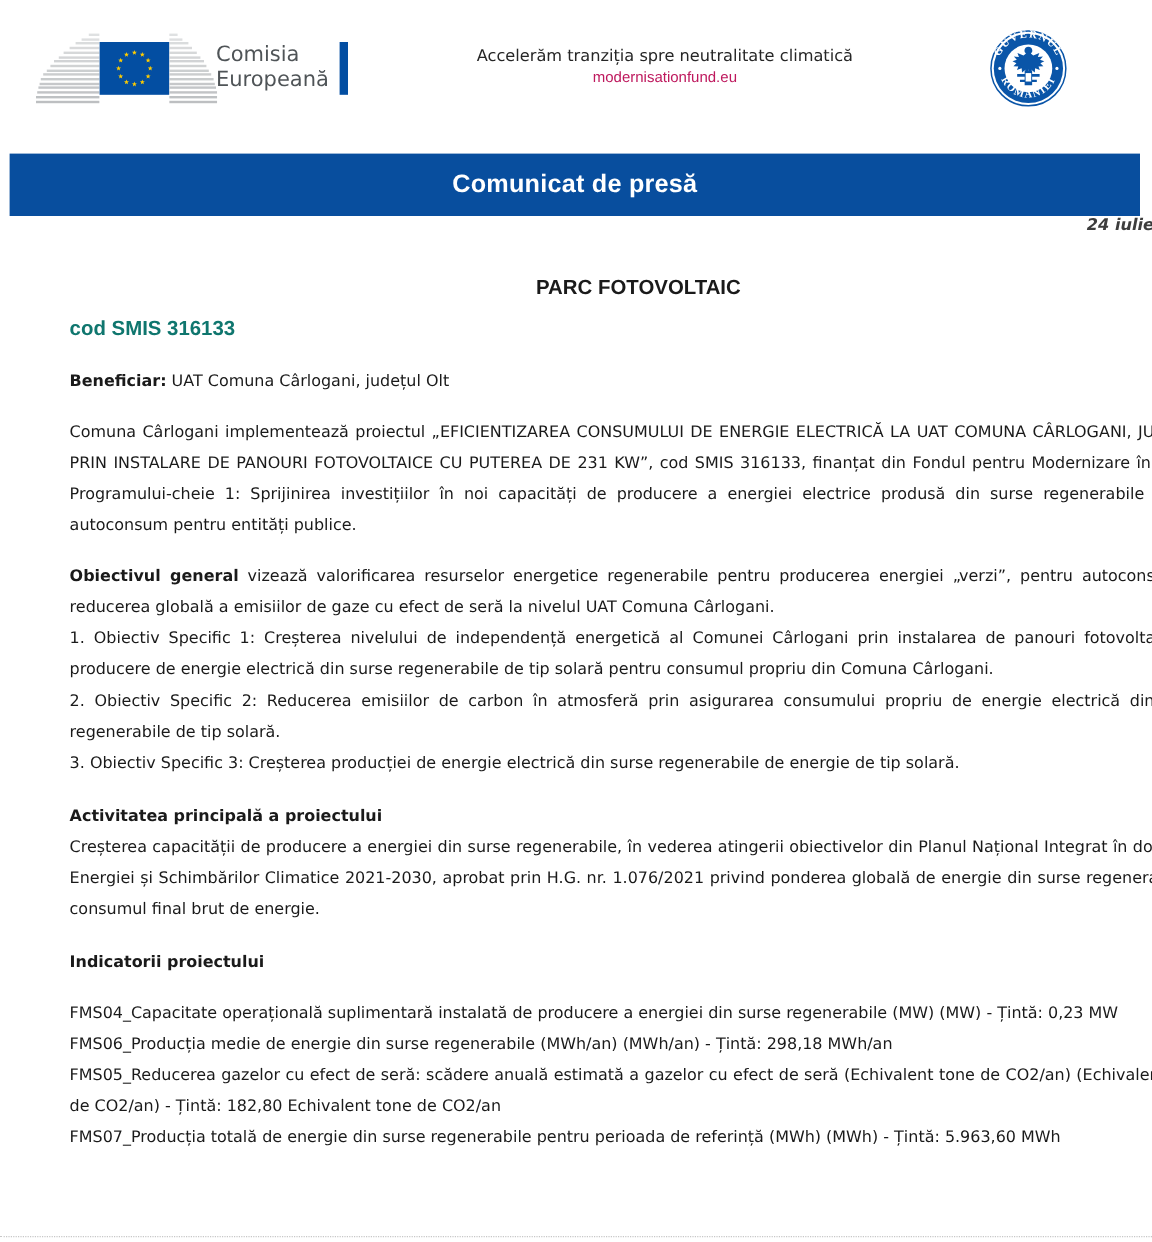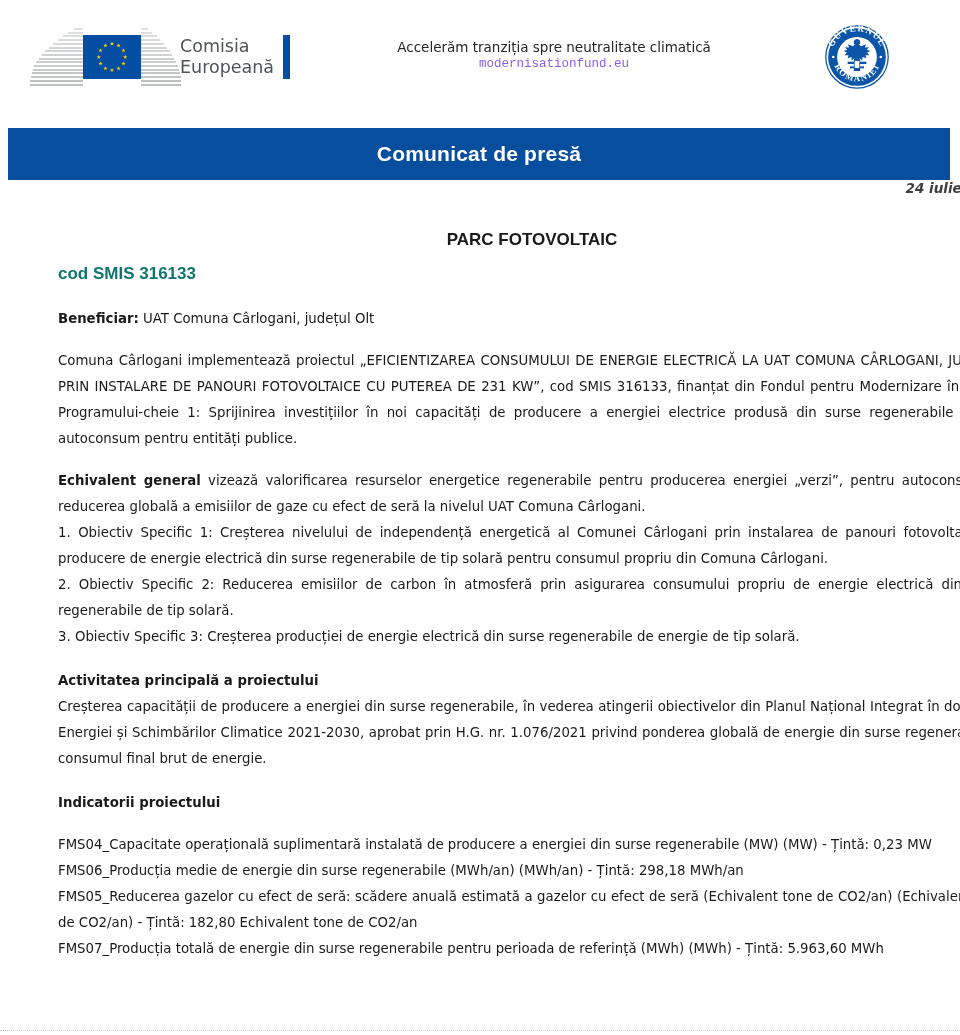--- a/index.html
+++ b/index.html
@@ -105,23 +105,23 @@
     color: #0a55a8;
     margin: 0 0 8px 0;
   }
   .fund-sub {
     font-family: "DejaVu Sans", "Liberation Sans", sans-serif;
     font-size: 13.5px;
     color: #262626;
     margin: 0 0 2px 0;
   }
   .fund-url {
-    font-family: Liberation Mono, monospace;
+    font-family: Liberation Sans, sans-serif;
     font-size: 12.5px;
-    color: #8b5cf6;
+    color: #be185d;
     margin: 0;
   }
 
   
   .ro-seal {
     flex: 0 0 auto;
     width: 78px;
     height: 78px;
     position: relative;
     margin-right: 38px;
@@ -343,21 +343,21 @@
 
     <div class="date-line">24 iulie 2025</div>
 
     <div class="doc-title">PARC FOTOVOLTAIC</div>
     <div class="doc-subtitle">cod SMIS 316133</div>
 
     <p class="body gap-lg no-justify"><span class="b">Beneficiar:</span><span> UAT Comuna Cârlogani, județul Olt</span></p>
 
     <p class="body gap-md">Comuna Cârlogani implementează proiectul „EFICIENTIZAREA CONSUMULUI DE ENERGIE ELECTRICĂ LA UAT COMUNA CÂRLOGANI, JUD. OLT PRIN INSTALARE DE PANOURI FOTOVOLTAICE CU PUTEREA DE 231 KW”, cod SMIS 316133, finanțat din Fondul pentru Modernizare în cadrul Programului-cheie 1: Sprijinirea investițiilor în noi capacități de producere a energiei electrice produsă din surse regenerabile pentru autoconsum pentru entități publice.</p>
 
-    <p class="body gap-md"><span class="b">Echivalent general</span><span> vizează valorificarea resurselor energetice regenerabile pentru producerea energiei „verzi”, pentru autoconsum, și reducerea globală a emisiilor de gaze cu efect de seră la nivelul UAT Comuna Cârlogani.</span></p>
+    <p class="body gap-md"><span class="b">Obiectivul general</span><span> vizează valorificarea resurselor energetice regenerabile pentru producerea energiei „verzi”, pentru autoconsum, și reducerea globală a emisiilor de gaze cu efect de seră la nivelul UAT Comuna Cârlogani.</span></p>
 
 
     <p class="body gap-xs">1. Obiectiv Specific 1: Creșterea nivelului de independență energetică al Comunei Cârlogani prin instalarea de panouri fotovoltaice de producere de energie electrică din surse regenerabile de tip solară pentru consumul propriu din Comuna Cârlogani.</p>
     <p class="body gap-xs">2. Obiectiv Specific 2: Reducerea emisiilor de carbon în atmosferă prin asigurarea consumului propriu de energie electrică din surse regenerabile de tip solară.</p>
     <p class="body gap-xs no-justify">3. Obiectiv Specific 3: Creșterea producției de energie electrică din surse regenerabile de energie de tip solară.</p>
 
     <h3 class="section">Activitatea principală a proiectului</h3>
     <p class="body gap-xs">Creșterea capacității de producere a energiei din surse regenerabile, în vederea atingerii obiectivelor din Planul Național Integrat în domeniul Energiei și Schimbărilor Climatice 2021-2030, aprobat prin H.G. nr. 1.076/2021 privind ponderea globală de energie din surse regenerabile în consumul final brut de energie.</p>
 
     <h3 class="section">Indicatorii proiectului</h3>

